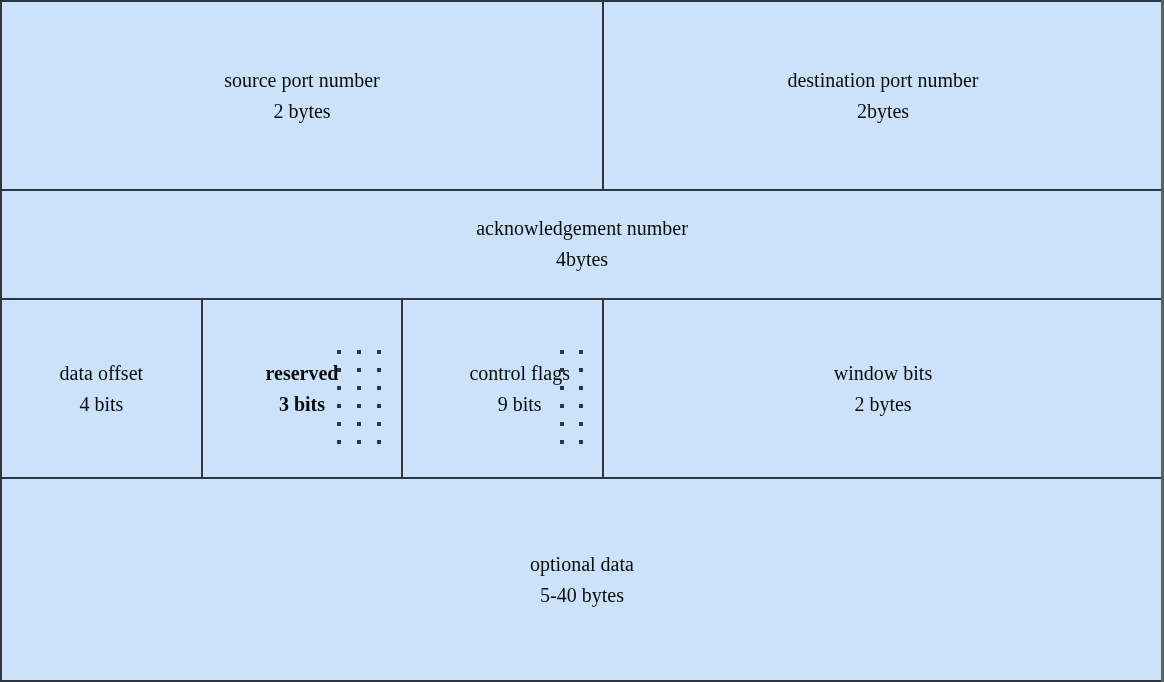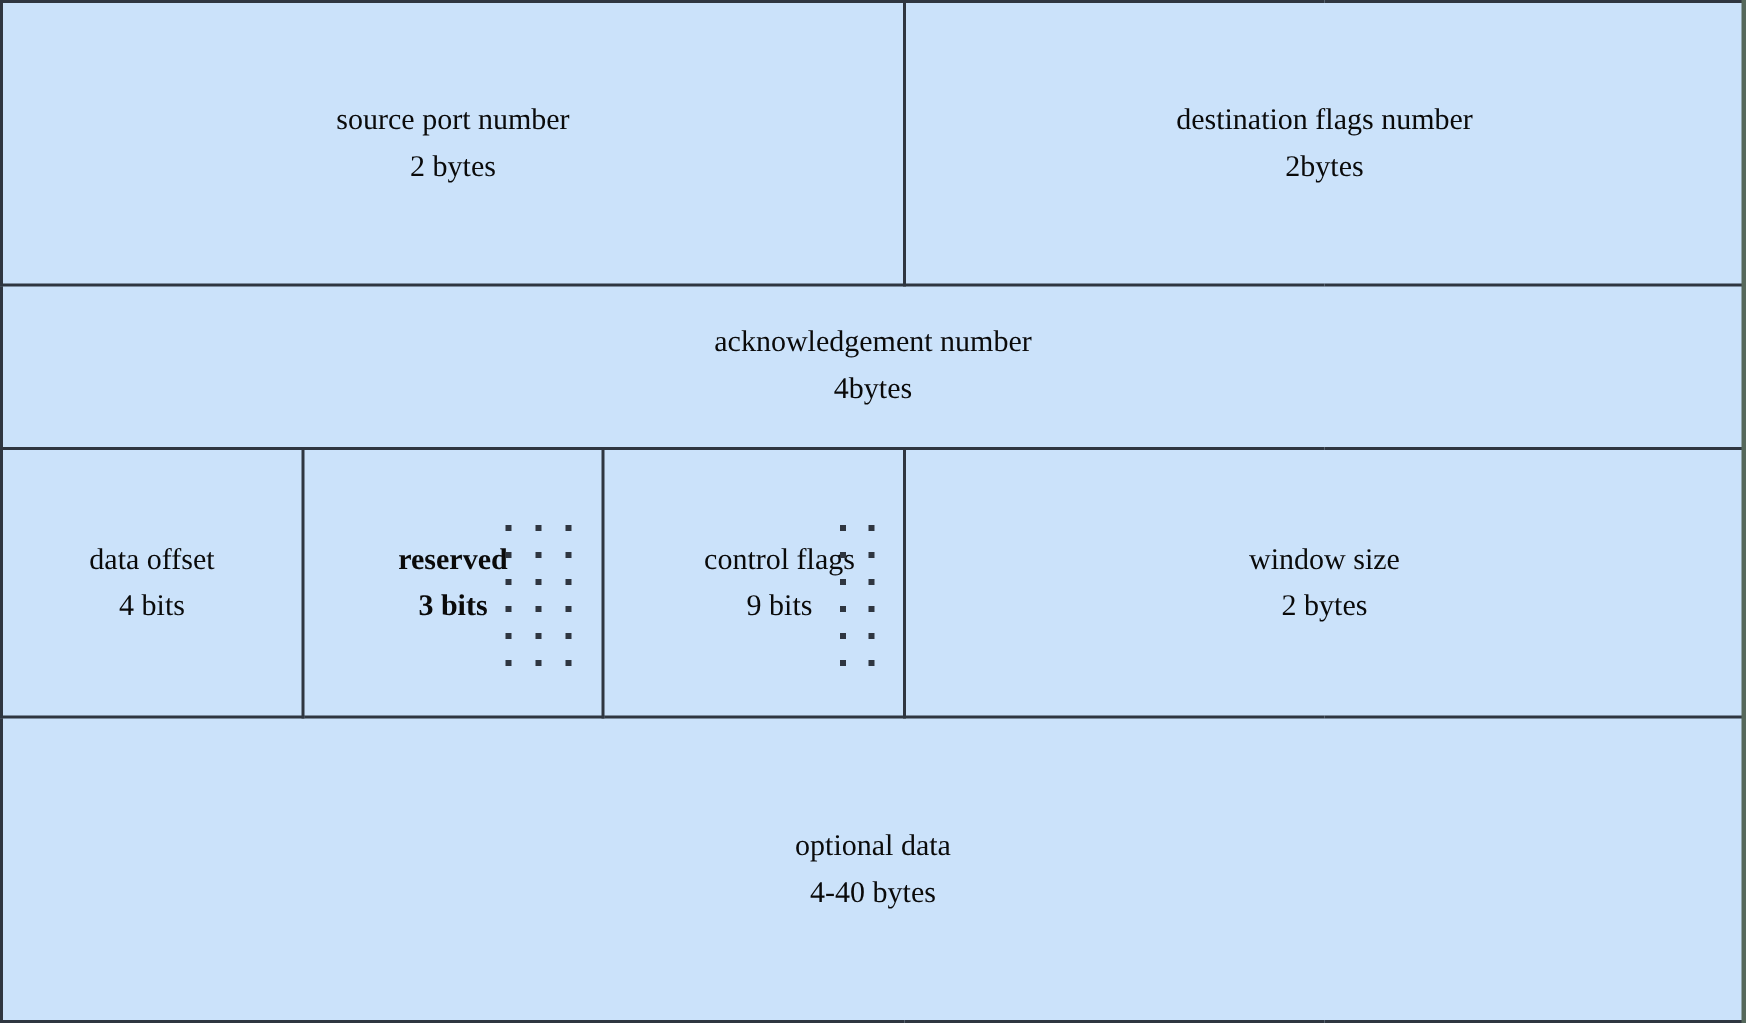--- a/index.html
+++ b/index.html
@@ -107,21 +107,21 @@
 
       <tr class="r1">
         <td colspan="3" style="width:600px;">
           <span class="cell-inner">
             <span class="line1">source port number</span>
             <span class="line2">2 bytes</span>
           </span>
         </td>
         <td colspan="2">
           <span class="cell-inner">
-            <span class="line1">destination flags number</span>
+            <span class="line1">destination port number</span>
             <span class="line2">2bytes</span>
           </span>
         </td>
       </tr>
 
 
       <tr class="r3">
         <td colspan="5">
           <span class="cell-inner">
             <span class="line1">acknowledgement number</span>
@@ -144,32 +144,32 @@
           </span>
         </td>
         <td class="flags-cell" style="width:279px;">
           <span class="cell-inner">
             <span class="line1">control flags</span>
             <span class="line2">9 bits</span>
           </span>
         </td>
         <td colspan="2">
           <span class="cell-inner">
-            <span class="line1">window size</span>
+            <span class="line1">window bits</span>
             <span class="line2">2 bytes</span>
           </span>
         </td>
       </tr>
 
 
       <tr class="r6">
         <td colspan="5">
           <span class="cell-inner">
             <span class="line1">optional data</span>
-            <span class="line2">4-40 bytes</span>
+            <span class="line2">5-40 bytes</span>
           </span>
         </td>
       </tr>
 
     </tbody>
   </table>
 
   <div style="position:absolute; left:0; top:343px; width:1164px; height:107px; pointer-events:none;">
     <div class="dotline dot-a"></div>
     <div class="dotline dot-b"></div>

